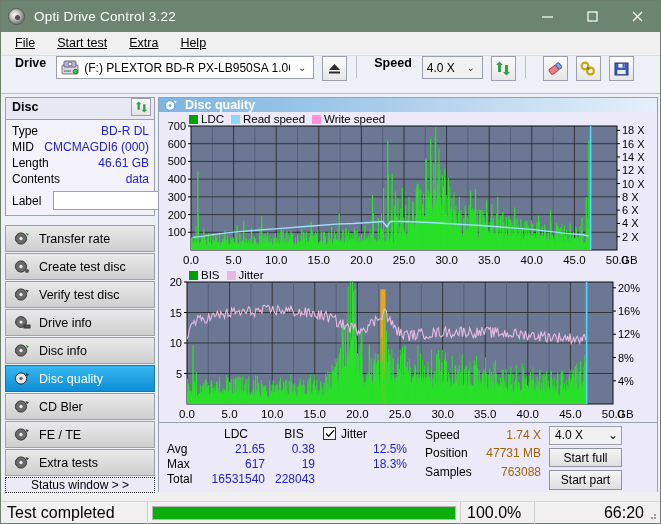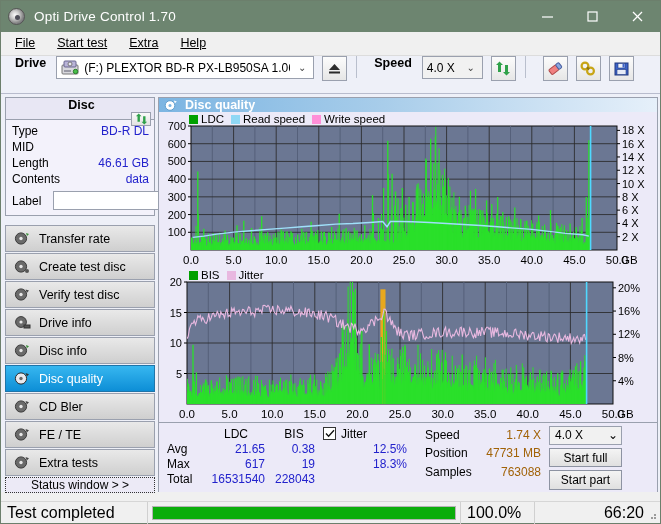--- a/index.html
+++ b/index.html
@@ -128,21 +128,20 @@
   .disc-box {
     border: 1px solid #9aa0ae;
     background: #f3f2fb;
   }
   .disc-head {
     height: 22px;
     background: #e8e7f4;
     border-bottom: 1px solid #9aa0ae;
     display: flex; align-items: center;
     padding: 0 3px 4px 6px;
-    flex-direction: column;
   }
   .disc-head .t { font-weight: bold; font-size: 12.5px; }
   .disc-head .btn {
     margin-left: auto;
     width: 20px; height: 18px;
     background: linear-gradient(#fafafa,#e3e3e3);
     border: 1px solid #9aa0ae;
     display:flex; align-items:center; justify-content:center;
   }
   .disc-rows { padding: 3px 5px 4px 6px; }
@@ -300,21 +299,21 @@
   #sb-time { flex: 1; justify-content: flex-end; border-right: none; padding-right: 16px; }
   .grip { position:absolute; right:3px; bottom:3px; width:11px; height:11px; }
 </style>
 </head>
 <body>
 
 <div id="app">
 
   <div class="titlebar">
     <div class="title-icon"></div>
-    <div class="title-text">Opti Drive Control 1.70</div>
+    <div class="title-text">Opti Drive Control 3.22</div>
     <div class="win-buttons">
       <div class="win-btn">
         <svg width="13" height="13" viewBox="0 0 13 13">
             <line x1="1" y1="7" x2="12" y2="7" stroke="#fff" stroke-width="1.2"></line>
           </svg>
       </div>
       <div class="win-btn">
         <svg width="13" height="13" viewBox="0 0 13 13">
             <rect x="2" y="2" width="9" height="9" fill="none" stroke="#fff" stroke-width="1.2"></rect>
           </svg>
@@ -406,20 +405,21 @@
             </svg>
           </span>
         </div>
         <div class="disc-rows">
           <div class="drow">
             <span class="k">Type</span>
             <span class="v">BD-R DL</span>
           </div>
           <div class="drow">
             <span class="k">MID</span>
+            <span class="v">CMCMAGDI6 (000)</span>
           </div>
           <div class="drow">
             <span class="k">Length</span>
             <span class="v">46.61 GB</span>
           </div>
           <div class="drow">
             <span class="k">Contents</span>
             <span class="v">data</span>
           </div>
           <div class="label-row">

